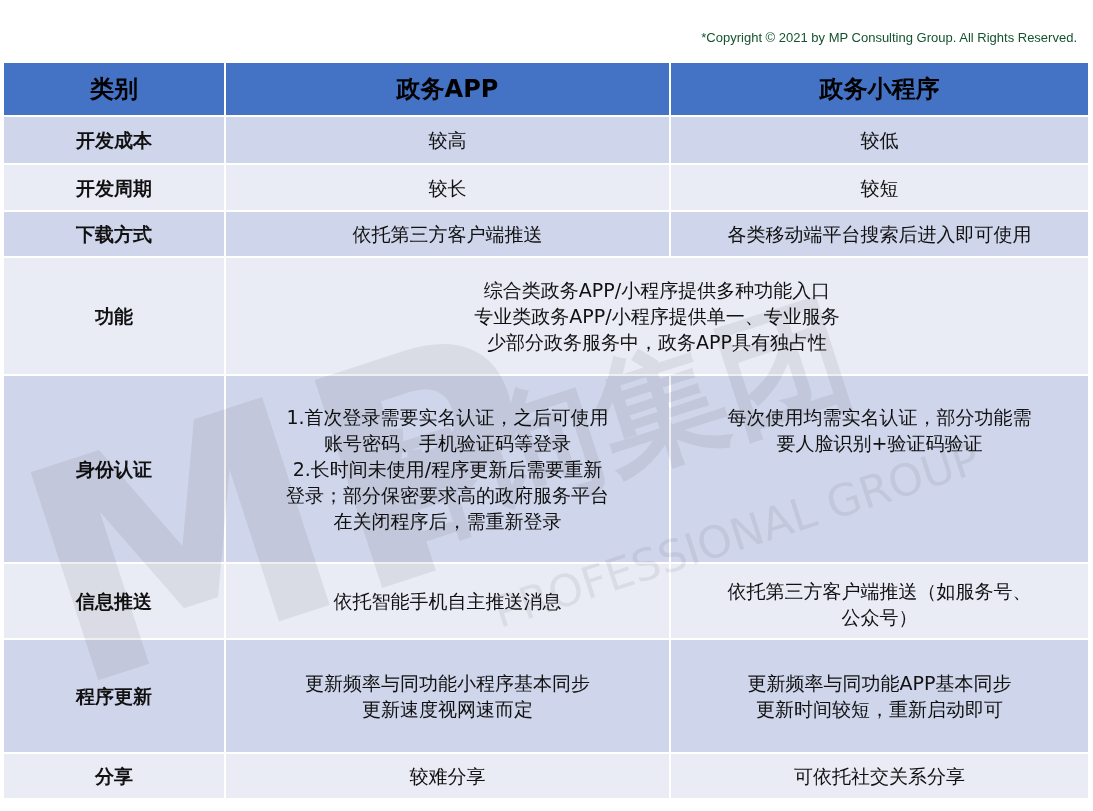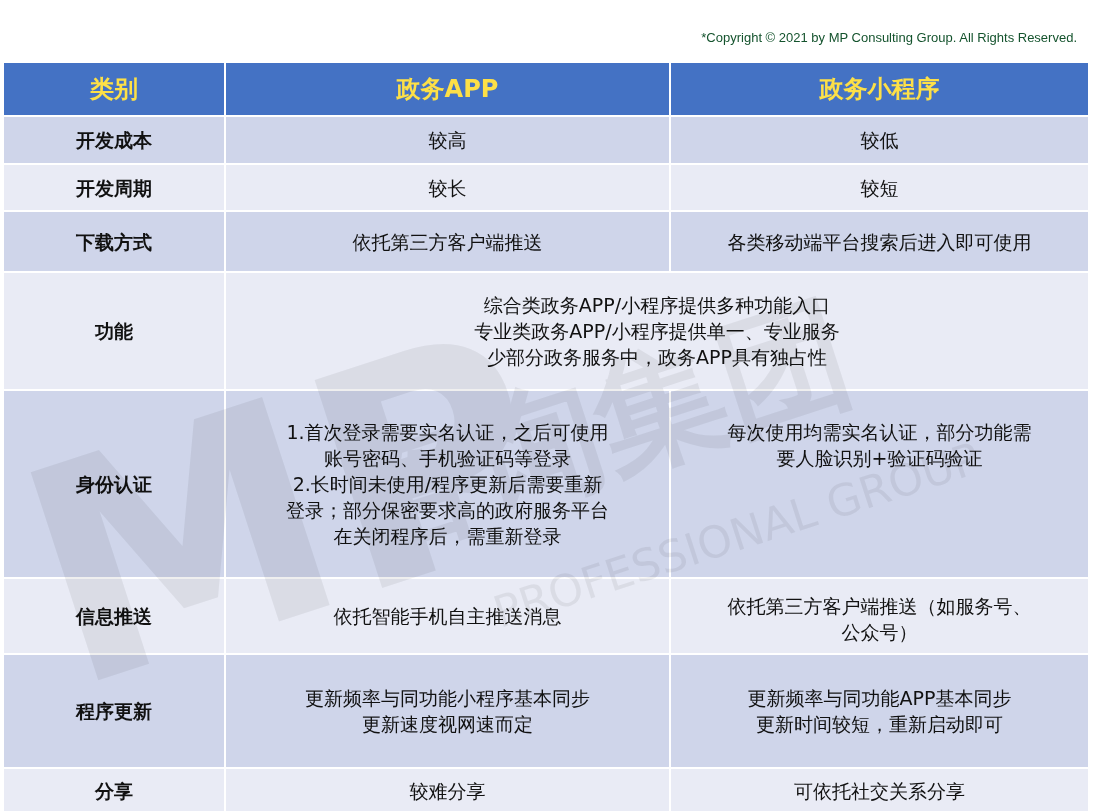--- a/index.html
+++ b/index.html
@@ -2,21 +2,21 @@
 <html><head>
 <meta charset="utf-8">
 <style>
   html, body { margin:0; padding:0; background:#ffffff; }
   body { width:1093px; height:811px; position:relative; overflow:hidden;
          font-family: "DejaVu Sans", "Liberation Sans", sans-serif; color:#111; }
   .copyright { position:absolute; right:16px; top:30px; font-size:13px; color:#14532d;
                font-family: "Liberation Sans", "DejaVu Sans", sans-serif; }
   table { position:absolute; left:2px; top:61px; width:1086px; border-collapse:collapse; table-layout:fixed; }
   td, th { border:2px solid #ffffff; text-align:center; vertical-align:middle; padding:0 6px; line-height:26px; font-size:19px; }
-  th { background:#4472c4; color:#fde047; font-size:24px; font-weight:bold; height:52px; }
+  th { background:#4472c4; color:#000000; font-size:24px; font-weight:bold; height:52px; }
   tr.odd td { background:#cfd5ea; }
   tr.even td { background:#e9ebf5; }
   td.cat { font-weight:bold; }
   .line { display:block; }
   .watermark { position:absolute; left:0; top:0; width:1093px; height:811px; pointer-events:none; }
 </style>
 </head>
 <body>
 
 <div class="copyright">*Copyright © 2021 by MP Consulting Group. All Rights Reserved.</div>
@@ -36,21 +36,21 @@
   <tr class="odd" style="height:48px">
     <td class="cat">开发成本</td>
     <td>较高</td>
     <td>较低</td>
   </tr>
   <tr class="even" style="height:47px">
     <td class="cat">开发周期</td>
     <td>较长</td>
     <td>较短</td>
   </tr>
-  <tr class="odd" style="height:61px">
+  <tr class="odd" style="height:46px">
     <td class="cat">下载方式</td>
     <td>依托第三方客户端推送</td>
     <td>各类移动端平台搜索后进入即可使用</td>
   </tr>
   <tr class="even" style="height:118px">
     <td class="cat">功能</td>
     <td colspan="2">
       <span class="line">综合类政务APP/小程序提供多种功能入口</span>
       <span class="line">专业类政务APP/小程序提供单一、专业服务</span>
       <span class="line">少部分政务服务中，政务APP具有独占性</span>

